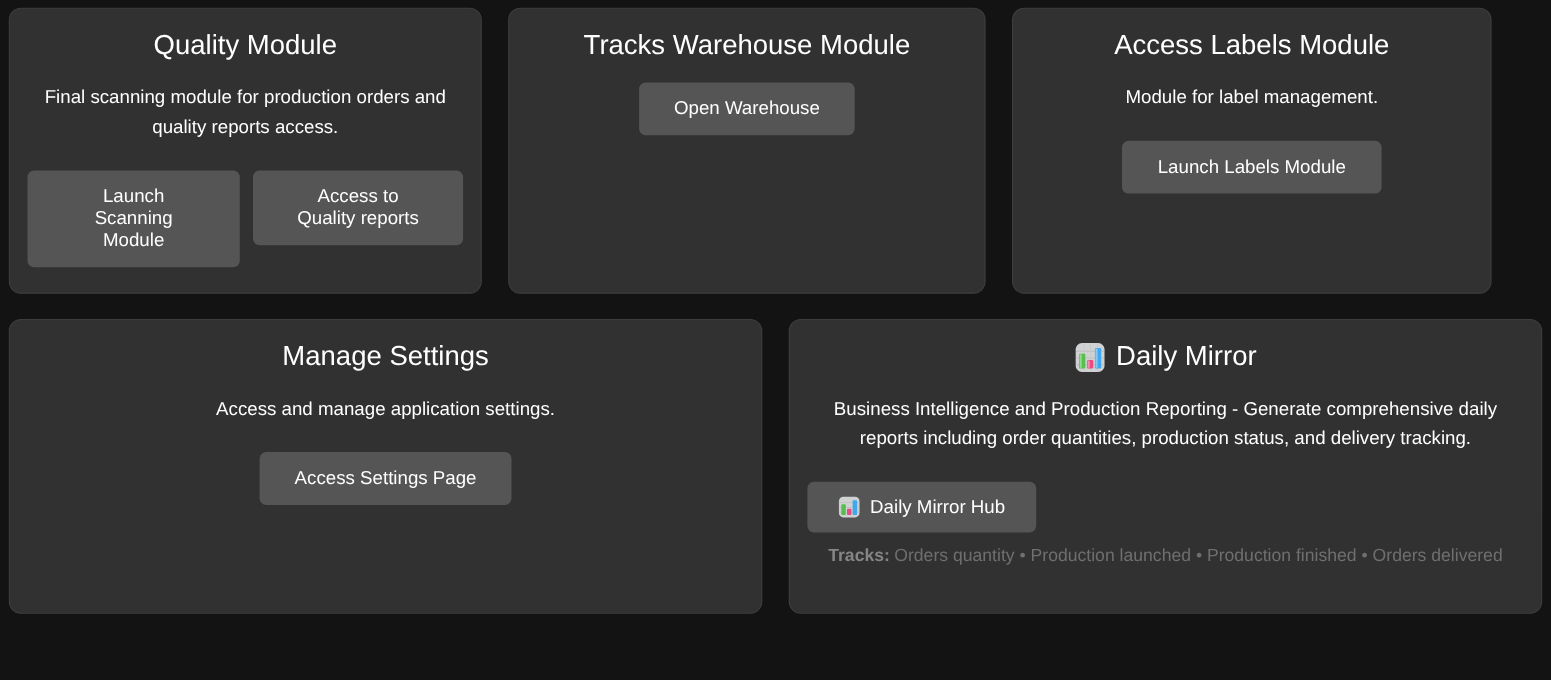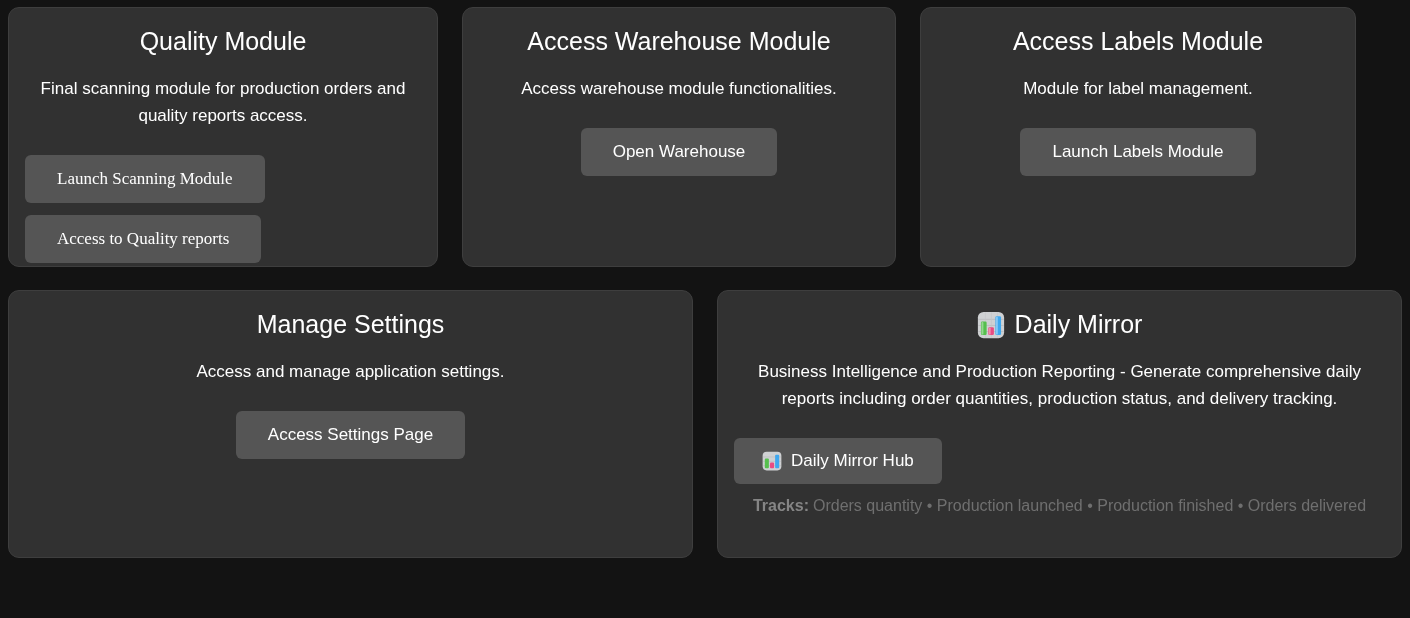--- a/index.html
+++ b/index.html
@@ -55,24 +55,23 @@
     border-radius: 6px;
     padding: 14px 32px;
     font-size: 17px;
     line-height: 20px;
     font-family: inherit;
     cursor: pointer;
     display: inline-block;
   }
   .btn-stack {
     display: flex;
-    flex-direction: column;
+    flex-direction: row;
     align-items: flex-start;
     gap: 12px;
-    font-family: Liberation Serif, serif;
   }
   .btn-row-center { display: flex; justify-content: center; }
   .btn-with-icon {
     display: inline-flex;
     align-items: center;
     gap: 9px;
     padding: 13px 28px;
   }
   .emoji-lg { width: 28px; height: 28px; flex: 0 0 auto; }
   .emoji-sm { width: 20px; height: 20px; flex: 0 0 auto; }
@@ -94,22 +93,21 @@
     <section class="card card-quality">
       <h2>Quality Module</h2>
       <p class="desc">Final scanning module for production orders and quality reports access.</p>
       <div class="btn-stack">
         <button class="btn">Launch Scanning Module</button>
         <button class="btn">Access to Quality reports</button>
       </div>
     </section>
 
     <section class="card card-warehouse">
-      <h2>Access Warehouse Module</h2>
-      <p class="desc">Access warehouse module functionalities.</p>
+      <h2>Tracks Warehouse Module</h2>
       <div class="btn-row-center">
         <button class="btn">Open Warehouse</button>
       </div>
     </section>
 
     <section class="card card-labels">
       <h2>Access Labels Module</h2>
       <p class="desc">Module for label management.</p>
       <div class="btn-row-center">
         <button class="btn">Launch Labels Module</button>

